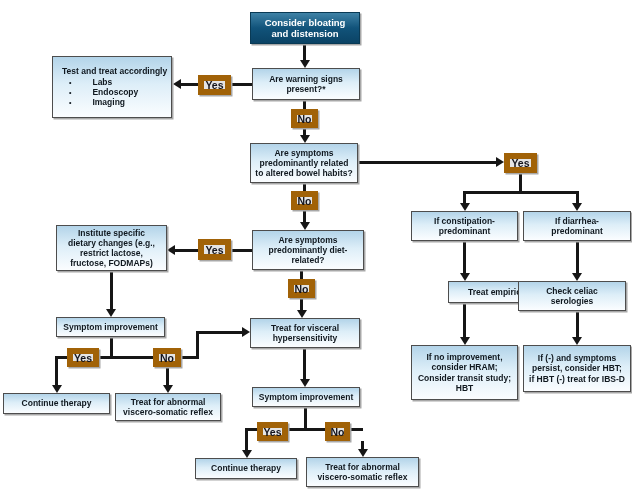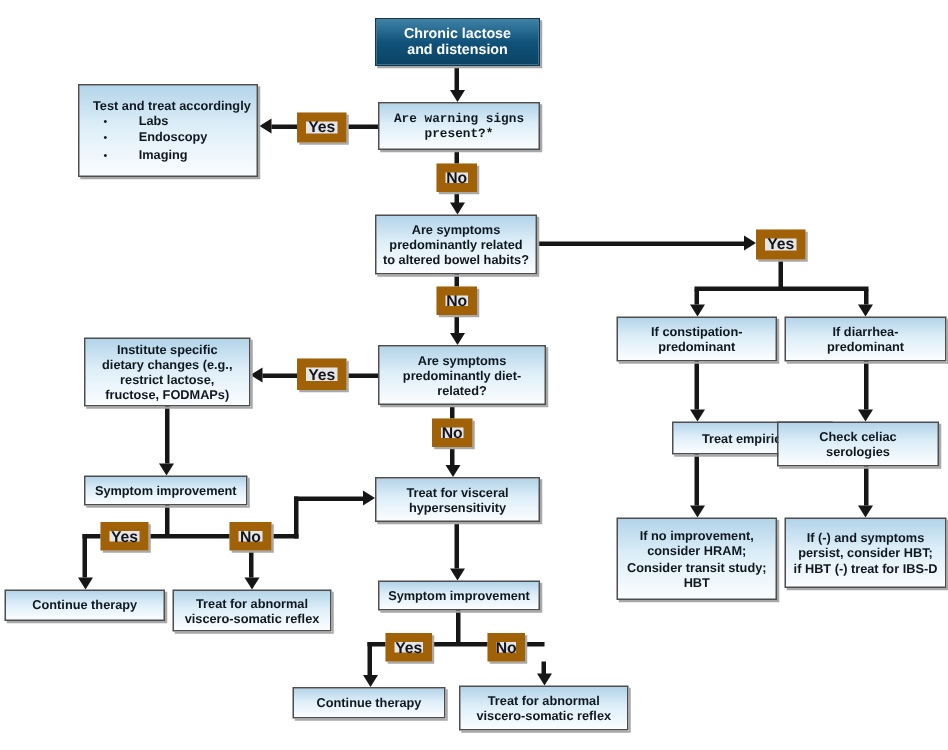--- a/index.html
+++ b/index.html
@@ -101,24 +101,24 @@
 
   <div class="ln" style="left:463px;top:241px;width:3px;height:32px;"></div>
   <div class="ah down" style="left:460px;top:273px;"></div>
   <div class="ln" style="left:576px;top:241px;width:3px;height:32px;"></div>
   <div class="ah down" style="left:572px;top:273px;"></div>
   <div class="ln" style="left:463px;top:303px;width:3px;height:34px;"></div>
   <div class="ah down" style="left:460px;top:337px;"></div>
   <div class="ln" style="left:576px;top:311px;width:3px;height:26px;"></div>
   <div class="ah down" style="left:572px;top:337px;"></div>
 
-  <div class="node dark" style="left:250px;top:12px;width:110px;height:32px;">Chronic lactose
+  <div class="node dark" style="left:250px;top:12px;width:110px;height:32px;">Consider bloating
 and distension</div>
 
-  <div class="node" style="left:252px;top:68px;width:108px;height:32px;font-family:Liberation Mono, monospace;">Are warning signs
+  <div class="node" style="left:252px;top:68px;width:108px;height:32px;">Are warning signs
 present?*</div>
 
   <div class="node list" style="left:52px;top:56px;width:120px;height:62px;">
     <div>Test and treat accordingly</div>
     <div class="tt-item"><span class="blt">•</span><span>Labs</span></div>
     <div class="tt-item"><span class="blt">•</span><span>Endoscopy</span></div>
     <div class="tt-item"><span class="blt">•</span><span>Imaging</span></div>
   </div>
 
   <div class="node" style="left:250px;top:143px;width:108px;height:40px;">Are symptoms

